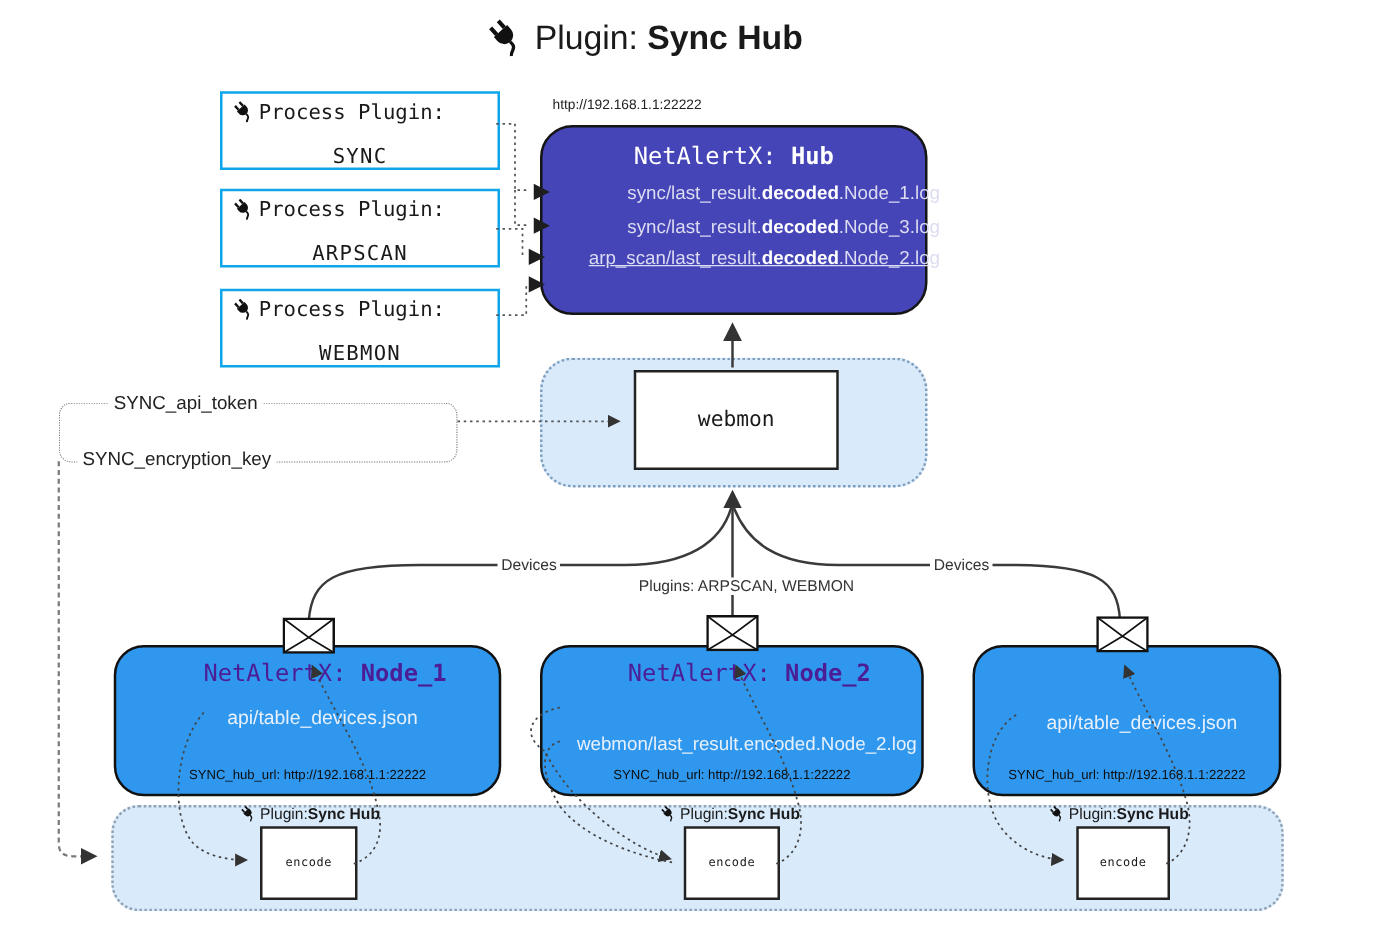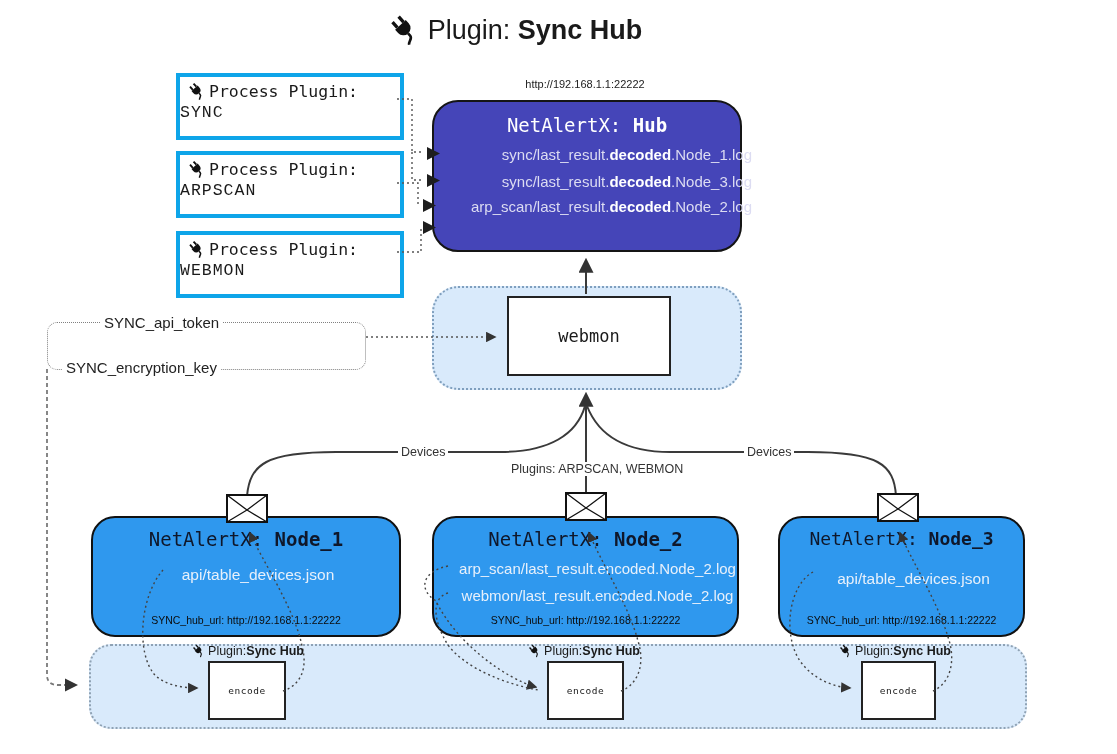--- a/index.html
+++ b/index.html
@@ -12,27 +12,27 @@
   .title{position:absolute;left:0;top:14px;width:1031px;display:flex;justify-content:center;
          align-items:center;gap:6px;font-size:27px;z-index:2;}
   .title b{font-weight:700;}
   .plug-icon{display:inline-block;line-height:0;}
   .plug-icon svg{width:100%;height:100%;}
   .plug-lg{width:33px;height:33px;}
   .plug-sm{width:19px;height:19px;margin-right:2px;}
   .plug-xs{width:14px;height:14px;margin-right:2px;}
 
   
-  .pbox{position:absolute;left:176px;width:220px;height:59px;background:#fff;border:4px solid #0ea5e9;
+  .pbox{position:absolute;left:176px;width:220px;height:59px;background:#fff;border:2px solid #0ea5e9;
         z-index:2;font-family:"DejaVu Sans Mono","Liberation Mono",monospace;font-size:16.5px;}
   .pbox-l1{display:flex;align-items:center;justify-content:flex-start;padding:5px 0 0 8px;}
-  .pbox-l2{margin-top:2px;letter-spacing:1px;font-family:Liberation Mono, monospace;}
-
-  
-  .hub-url{position:absolute;left:442px;top:78px;width:286px;text-align:center;font-size:11px;
+  .pbox-l2{text-align:center;margin-top:16px;letter-spacing:1px;}
+
+  
+  .hub-url{position:absolute;left:442px;top:78px;width:286px;text-align:left;font-size:11px;
            color:#222;z-index:2;}
   .hub{position:absolute;left:432px;top:100px;width:306px;height:148px;border-radius:26px;
        background:var(--hub-fill,#4545b8);border:2px solid #151515;z-index:1;}
   .hub-title{position:absolute;top:12px;left:0;width:100%;text-align:center;color:#fff;
              font-family:"DejaVu Sans Mono","Liberation Mono",monospace;font-size:19px;}
   .hub-title b,.node-title b{font-weight:700;}
   .hub-line{position:absolute;left:12px;width:100%;text-align:right;color:#dcdcf2;font-size:15px;
             white-space:nowrap;}
   .hub-line b{color:#ffffff;font-weight:700;}
 
@@ -47,21 +47,21 @@
   .token-rect{position:absolute;left:47px;top:322px;width:317px;height:46px;border:1.5px dotted #808080;
               border-radius:10px;z-index:1;}
   .wlabel{position:absolute;background:#fff;padding:0 4px;font-size:15px;color:#222;z-index:6;
           white-space:nowrap;}
   .elabel{position:absolute;background:#fff;padding:0 3px;font-size:12.5px;color:#333;z-index:6;
           white-space:nowrap;}
 
   
   .node{position:absolute;top:516px;height:117px;background:var(--node-fill,#2f98ee);
         border:2px solid #111;border-radius:24px;z-index:1;}
-  .node-title{position:absolute;top:10px;left:0;width:100%;text-align:center;color:#0f172a;
+  .node-title{position:absolute;top:10px;left:14px;width:100%;text-align:center;color:#4c1d95;
               font-family:"DejaVu Sans Mono","Liberation Mono",monospace;font-size:19px;white-space:nowrap;}
   .node-line{position:absolute;left:12px;width:100%;text-align:center;color:#e7f0fb;font-size:15px;
              white-space:nowrap;}
   .node-url{position:absolute;left:0;width:100%;text-align:center;color:#0c0c0c;font-size:10.5px;
             white-space:nowrap;}
 
   
   .band{position:absolute;left:89px;top:644px;width:934px;height:81px;border-radius:22px;
         background:var(--panel-fill,#d9eafb);border:2px dotted #8fa2b4;z-index:1;}
   .encode-box{position:absolute;top:661px;height:55px;background:#fff;border:2px solid #222;z-index:2;
@@ -164,47 +164,45 @@
         <span>Process Plugin:</span>
       </div>
     <div class="pbox-l2">WEBMON</div>
   </div>
 
   <div class="hub-url">http://192.168.1.1:22222</div>
   <div class="hub">
     <div class="hub-title"><span>NetAlertX: </span><b>Hub</b></div>
     <div class="hub-line" style="top:44px;"><span>sync/last_result.</span><b>decoded</b><span>.Node_1.log</span></div>
     <div class="hub-line" style="top:71px;"><span>sync/last_result.</span><b>decoded</b><span>.Node_3.log</span></div>
-    <div class="hub-line" style="top:96px;"><span>arp_scan/last_result.</span><b>decoded</b><span>.Node_2.log</span></div>
+    <div class="hub-line" style="top:96px;text-decoration:underline;"><span>arp_scan/last_result.</span><b>decoded</b><span>.Node_2.log</span></div>
   </div>
 
   <div class="decode-wrap"></div>
   <div class="decode-box">webmon</div>
 
   <div class="token-rect"></div>
-  <div class="wlabel" style="left:100px;top:314px;">SYNC_api_token</div>
+  <div class="wlabel" style="left:87px;top:314px;">SYNC_api_token</div>
   <div class="wlabel" style="left:62px;top:359px;">SYNC_encryption_key</div>
 
   <div class="elabel" style="left:398px;top:445px;">Devices</div>
   <div class="elabel" style="left:744px;top:445px;">Devices</div>
   <div class="elabel" style="left:508px;top:462px;">Plugins: ARPSCAN, WEBMON</div>
 
   <div class="node" style="left:91px;width:306px;">
     <div class="node-title"><span>NetAlertX: </span><b>Node_1</b></div>
     <div class="node-line" style="top:48px;font-size:15.5px;">api/table_devices.json</div>
     <div class="node-url" style="top:96px;">SYNC_hub_url: http://192.168.1.1:22222</div>
   </div>
   <div class="node" style="left:432px;width:303px;">
     <div class="node-title"><span>NetAlertX: </span><b>Node_2</b></div>
-    <div class="node-line" style="top:42px;">arp_scan/last_result.encoded.Node_2.log</div>
     <div class="node-line" style="top:69px;">webmon/last_result.encoded.Node_2.log</div>
     <div class="node-url" style="top:96px;">SYNC_hub_url: http://192.168.1.1:22222</div>
   </div>
   <div class="node" style="left:778px;width:243px;">
-    <div class="node-title" style="font-size:18px;"><span>NetAlertX: </span><b>Node_3</b></div>
     <div class="node-line" style="top:52px;font-size:15.5px;">api/table_devices.json</div>
     <div class="node-url" style="top:96px;">SYNC_hub_url: http://192.168.1.1:22222</div>
   </div>
 
   <div class="band"></div>
   <div class="enc-label" style="left:248px;">
       <span class="plug-icon plug-xs"><svg viewBox="0 0 24 24">
           <g transform="rotate(-42 12 12)">
             <path d="M9 1.2 L9 6.5 M15 1.2 L15 6.5" stroke="#111" stroke-width="2.4" fill="none"></path>
             <path d="M6.8 6.5 L17.2 6.5 L17.2 9.7 A5.2 5.2 0 0 1 6.8 9.7 Z" fill="#111"></path>

